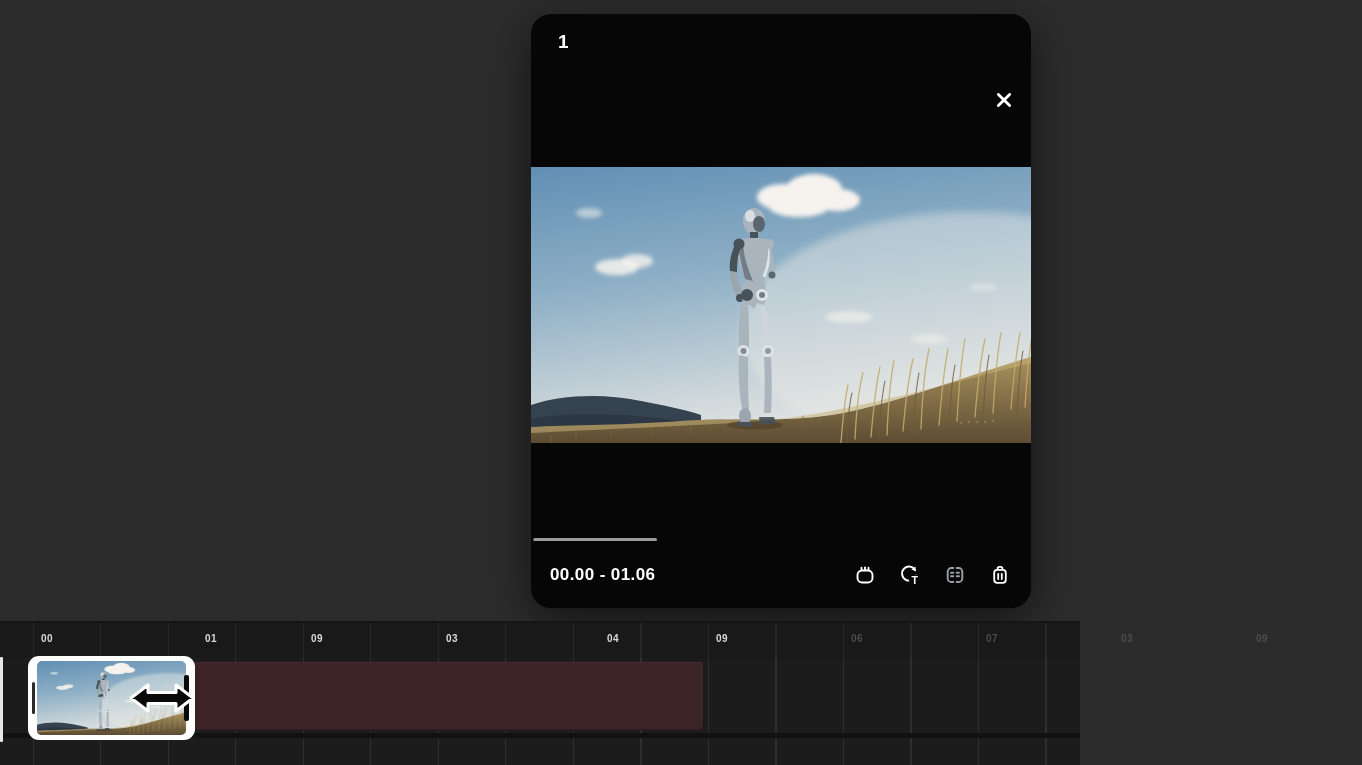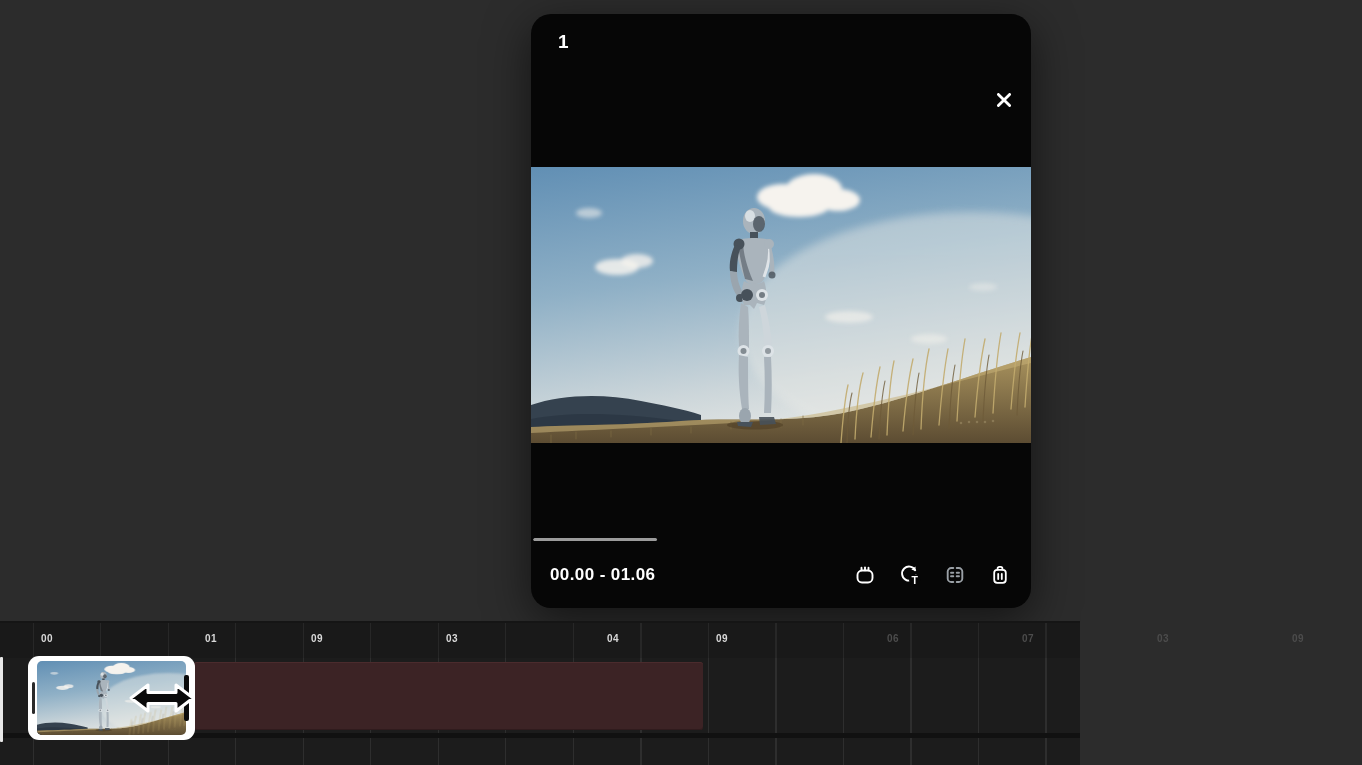--- a/index.html
+++ b/index.html
@@ -24,21 +24,21 @@
                   display:flex;align-items:center;justify-content:center;}
   .actions svg{display:block;}
 
   
   .timeline{position:absolute;left:0;top:621px;width:1080px;height:144px;}
   .ruler{position:absolute;left:0;top:0;width:100%;height:37px;background:#191919;border-top:2px solid #151515;
          box-sizing:border-box;
          background-image:repeating-linear-gradient(90deg,#272727 0 1px,transparent 1px 67.5px);
          background-position:33px 0;}
   .tick{position:absolute;top:10px;font-size:10px;font-weight:bold;color:#d9d9d9;letter-spacing:.5px;}
-  .tick.dim{color:#4c4c4c;margin-left:36px;}
+  .tick.dim{color:#4c4c4c;}
   .track{position:absolute;left:0;width:100%;background:#1c1c1c;
          background-image:repeating-linear-gradient(90deg,#2e2e2e 0 1px,transparent 1px 67.5px);
          background-position:33px 0;}
   .track1{top:37px;height:75px;}
   .track-divider{position:absolute;left:0;top:112px;width:100%;height:5px;background:#111111;}
   .track2{top:117px;height:27px;}
 
   .clip-bar{position:absolute;left:194px;top:41px;width:509px;height:68px;background:#3c2325;
             border-radius:3px;box-shadow:inset 0 1px 0 #4b2b2d, inset 0 -1px 0 #301b1d;}
   .clip-thumb{position:absolute;left:28px;top:35px;width:167px;height:84px;background:#ffffff;

